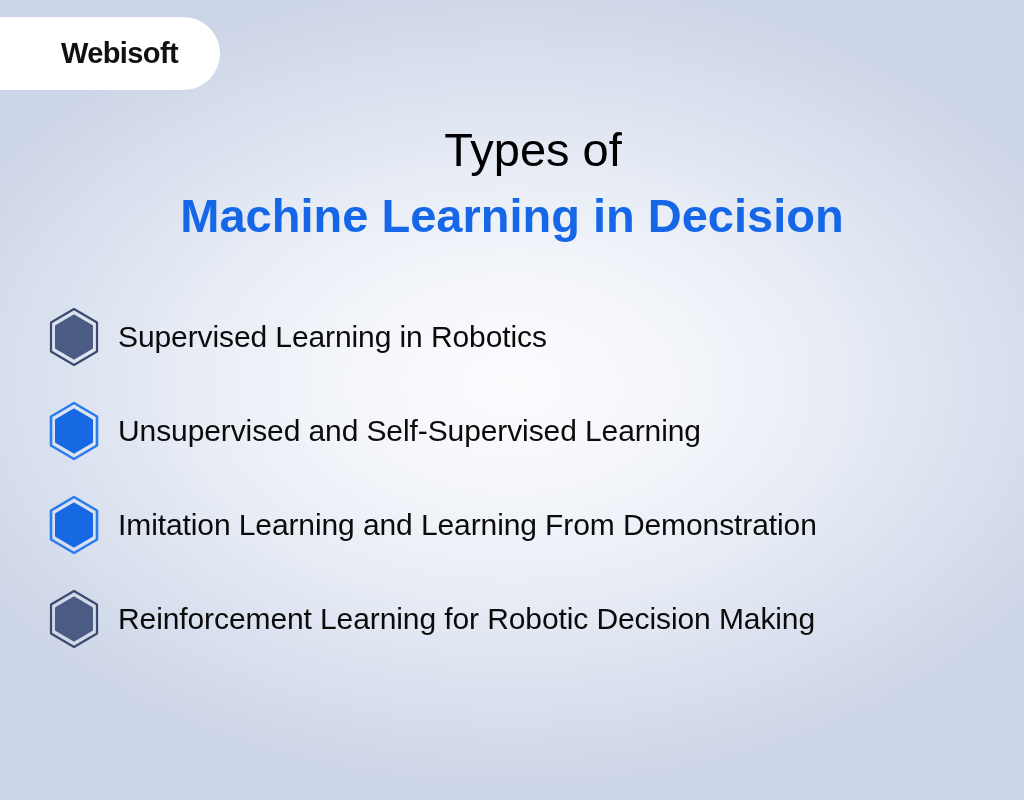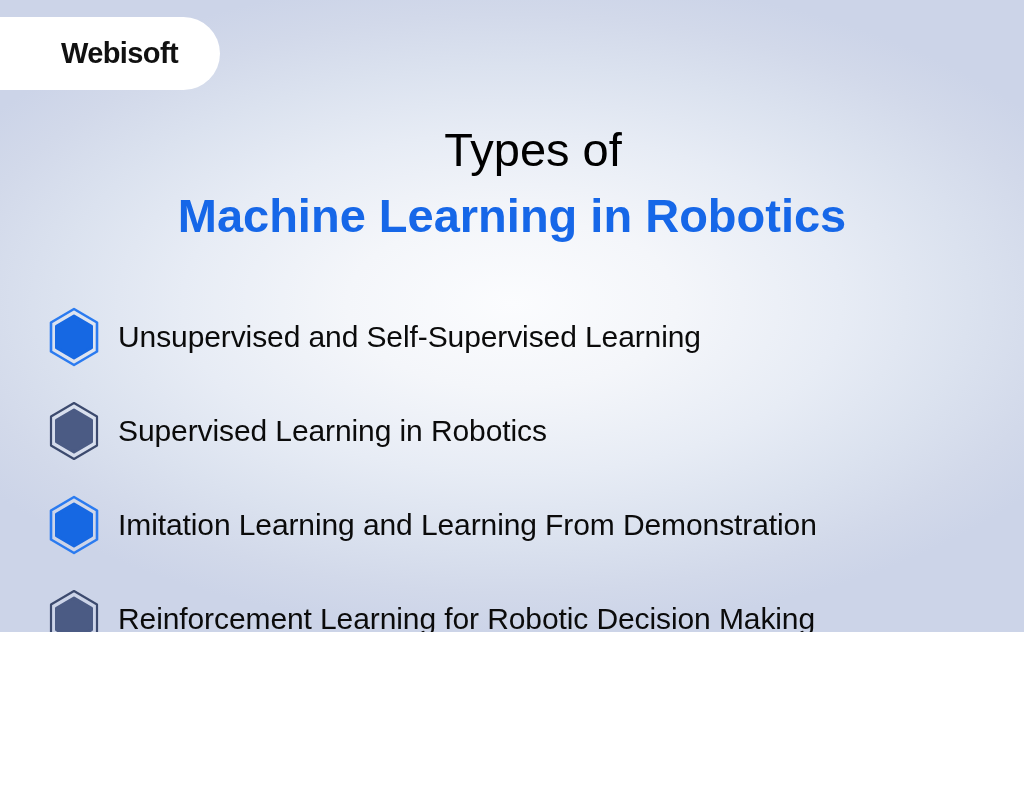--- a/index.html
+++ b/index.html
@@ -9,21 +9,21 @@
   body {
     width: 1024px;
     height: 800px;
     overflow: hidden;
     font-family: "Liberation Sans", sans-serif;
   }
 
   #slide {
     position: relative;
     width: 1024px;
-    height: 632px;
+    height: 800px;
     background:
       radial-gradient(ellipse 62% 52% at 50% 48%,
         #fbfcfe 0%,
         #f4f6fa 26%,
         #e7ecf5 52%,
         #dbe2ef 72%,
         #d2d9ea 88%,
         #ccd4e8 100%);
     overflow: hidden;
   }
@@ -115,43 +115,43 @@
 <body>
 
 <div id="slide">
 
   <div id="logo-pill">
     <span id="logo-text">Webisoft</span>
   </div>
 
   <div id="title-block">
     <span class="title-line-1">Types of</span>
-    <span class="title-line-2">Machine Learning in Robotics</span>
+    <span class="title-line-2">Machine Learning in Decision</span>
   </div>
 
   <div id="items-list">
+
+    <div class="list-item">
+      <span class="hex-icon">
+        <svg viewBox="0 0 56 60" xmlns="http://www.w3.org/2000/svg">
+          <polygon points="28,2 51,15.5 51,44.5 28,58 5,44.5 5,15.5" fill="none" stroke="#3c4a6e" stroke-width="2.2" stroke-linejoin="round"></polygon>
+          <polygon points="28,9 45.5,19.2 45.5,40.8 28,51 10.5,40.8 10.5,19.2" fill="#4b5b84" stroke="#4b5b84" stroke-width="3" stroke-linejoin="round"></polygon>
+        </svg>
+      </span>
+      <span class="item-label">Supervised Learning in Robotics</span>
+    </div>
 
     <div class="list-item">
       <span class="hex-icon">
         <svg viewBox="0 0 56 60" xmlns="http://www.w3.org/2000/svg">
           <polygon points="28,2 51,15.5 51,44.5 28,58 5,44.5 5,15.5" fill="none" stroke="#2b7bf0" stroke-width="2.6" stroke-linejoin="round"></polygon>
           <polygon points="28,9 45.5,19.2 45.5,40.8 28,51 10.5,40.8 10.5,19.2" fill="#1668e3" stroke="#1668e3" stroke-width="3" stroke-linejoin="round"></polygon>
         </svg>
       </span>
       <span class="item-label">Unsupervised and Self-Supervised Learning</span>
-    </div>
-
-    <div class="list-item">
-      <span class="hex-icon">
-        <svg viewBox="0 0 56 60" xmlns="http://www.w3.org/2000/svg">
-          <polygon points="28,2 51,15.5 51,44.5 28,58 5,44.5 5,15.5" fill="none" stroke="#3c4a6e" stroke-width="2.2" stroke-linejoin="round"></polygon>
-          <polygon points="28,9 45.5,19.2 45.5,40.8 28,51 10.5,40.8 10.5,19.2" fill="#4b5b84" stroke="#4b5b84" stroke-width="3" stroke-linejoin="round"></polygon>
-        </svg>
-      </span>
-      <span class="item-label">Supervised Learning in Robotics</span>
     </div>
 
     <div class="list-item">
       <span class="hex-icon">
         <svg viewBox="0 0 56 60" xmlns="http://www.w3.org/2000/svg">
           <polygon points="28,2 51,15.5 51,44.5 28,58 5,44.5 5,15.5" fill="none" stroke="#2b7bf0" stroke-width="2.6" stroke-linejoin="round"></polygon>
           <polygon points="28,9 45.5,19.2 45.5,40.8 28,51 10.5,40.8 10.5,19.2" fill="#1668e3" stroke="#1668e3" stroke-width="3" stroke-linejoin="round"></polygon>
         </svg>
       </span>
       <span class="item-label">Imitation Learning and Learning From Demonstration</span>

